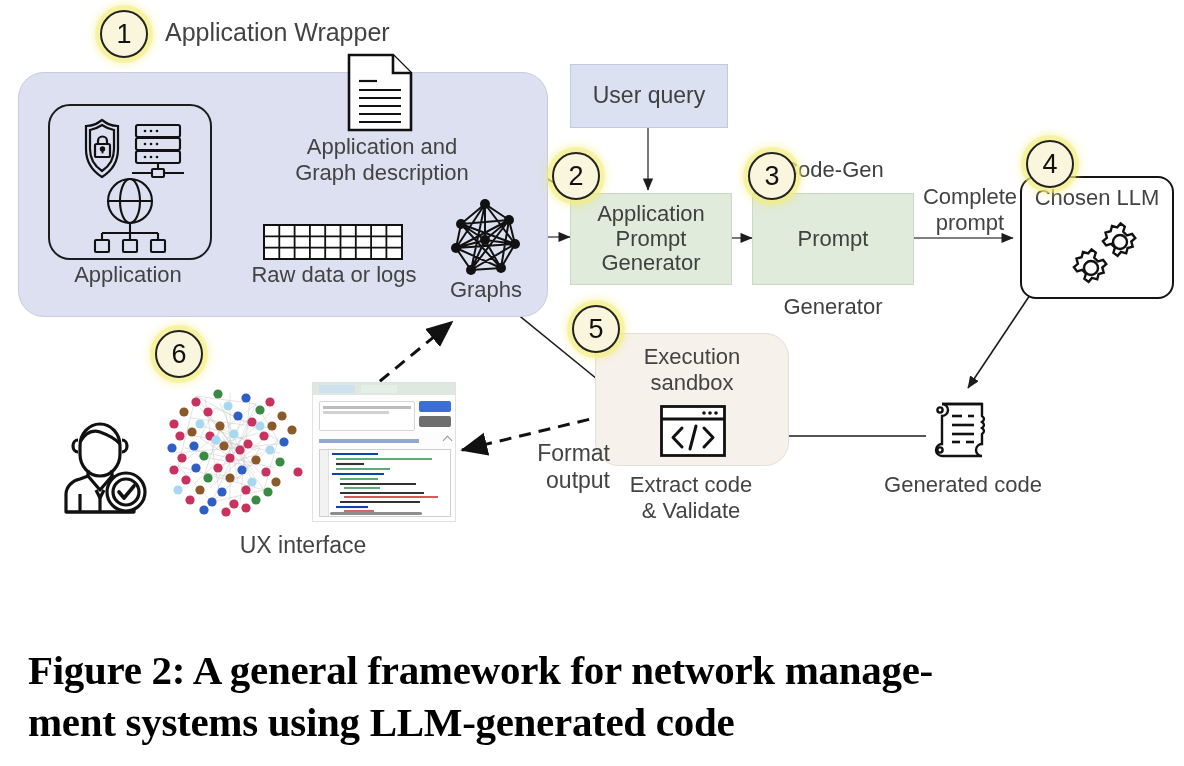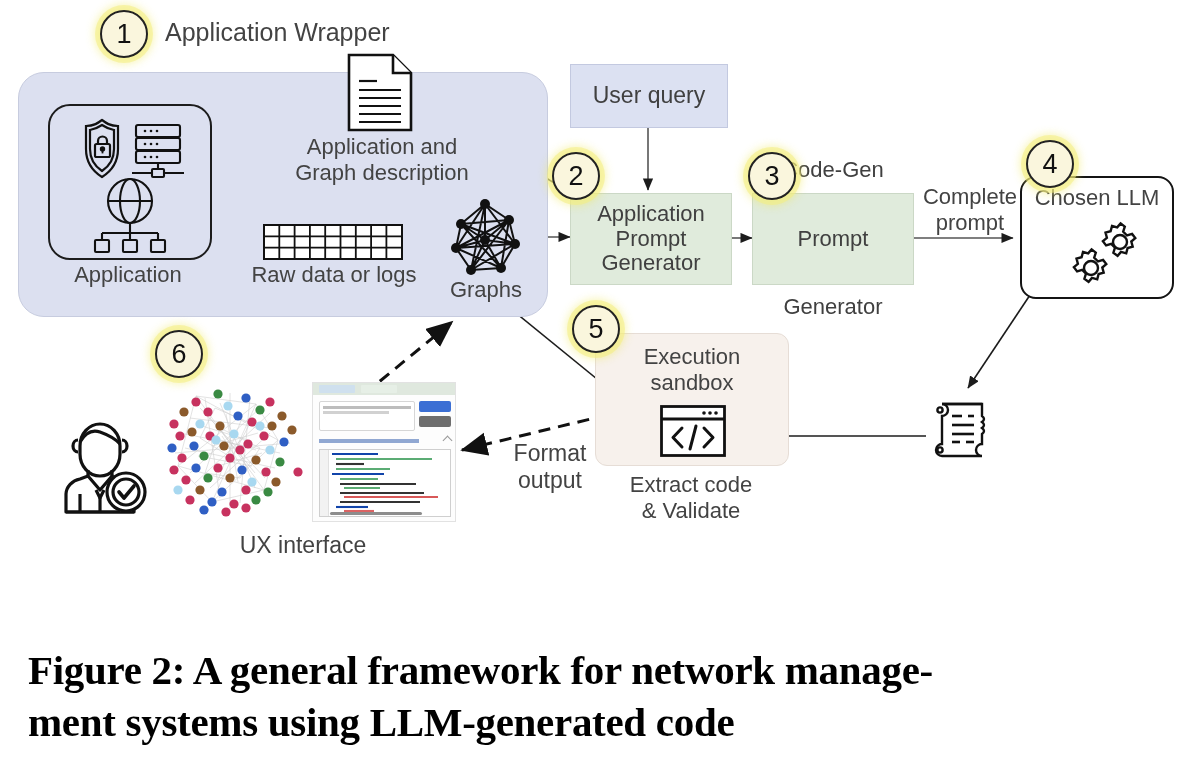--- a/index.html
+++ b/index.html
@@ -245,21 +245,21 @@
         <path d="M62,10 l5.2,1.4 3.4,-4 4.2,3.2 -1.6,5.1 3.8,3.8 5.1,-1.6 3.2,4.2 -4,3.4 1.4,5.2 -5.1,1.4 -1.4,5.2 -5.2,-1.4 -3.4,4 -4.2,-3.2 1.6,-5.1 -3.8,-3.8 -5.1,1.6 -3.2,-4.2 4,-3.4 -1.4,-5.2 5.1,-1.4 z"></path>
         <circle cx="70" cy="26" r="7"></circle>
         <path d="M33,36 l5.2,1.4 3.4,-4 4.2,3.2 -1.6,5.1 3.8,3.8 5.1,-1.6 3.2,4.2 -4,3.4 1.4,5.2 -5.1,1.4 -1.4,5.2 -5.2,-1.4 -3.4,4 -4.2,-3.2 1.6,-5.1 -3.8,-3.8 -5.1,1.6 -3.2,-4.2 4,-3.4 -1.4,-5.2 5.1,-1.4 z"></path>
         <circle cx="41" cy="52" r="7"></circle>
       </g>
     </svg>
   </div>
 
   <div class="abs badge" style="left:572px;top:305px;">5</div>
 
-  <div class="abs node node-cream" style="left:595px;top:333px;width:192px;height:131px;border-radius:12px;">
+  <div class="abs node node-cream" style="left:595px;top:333px;width:192px;height:131px;border-radius:24px;">
     <div style="position:absolute;left:0;top:10px;width:192px;text-align:center;font-size:22px;line-height:1.16;color:#434343;">
       <div>Execution</div>
       <div>sandbox</div>
     </div>
     <svg style="position:absolute;left:64px;top:71px;" width="66" height="52" viewBox="0 0 66 52">
       <rect x="1.5" y="1.5" width="63" height="49" fill="#fff" stroke="#111" stroke-width="2.8"></rect>
       <path d="M1.5,14 L64.5,14" stroke="#111" stroke-width="2.8"></path>
       <circle cx="44" cy="8" r="1.8" fill="#111"></circle>
       <circle cx="50" cy="8" r="1.8" fill="#111"></circle>
       <circle cx="56" cy="8" r="1.8" fill="#111"></circle>
@@ -285,23 +285,24 @@
         <circle cx="12" cy="56" r="2.6"></circle>
         <path d="M24,22 L34,22" stroke-width="2.6"></path>
         <path d="M40,22 L46,22" stroke-width="2.6"></path>
         <path d="M24,31 L46,31" stroke-width="2.6"></path>
         <path d="M24,40 L46,40" stroke-width="2.6"></path>
         <path d="M24,48 L32,48" stroke-width="2.6"></path>
         <path d="M38,48 L46,48" stroke-width="2.6"></path>
       </g>
     </svg>
   </div>
-
-
-  <div class="cap" style="left:490px;top:440px;width:120px;font-size:23px;text-align:center;">
+  <div class="cap" style="left:880px;top:472px;width:166px;font-size:22px;">Generated code</div>
+
+
+  <div class="cap" style="left:490px;top:440px;width:120px;font-size:23px;text-align:right;">
     <div>Format</div>
     <div>output</div>
   </div>
 
   <div class="abs badge" style="left:155px;top:330px;">6</div>
 
   <div class="abs" style="left:58px;top:412px;">
     <svg width="92" height="104" viewBox="0 0 92 104">
       <g fill="none" stroke="#111" stroke-width="3.2" stroke-linejoin="round">
         <path d="M22,34 a20,22 0 0 1 40,0 l0,8 a20,22 0 0 1 -40,0 Z"></path>

